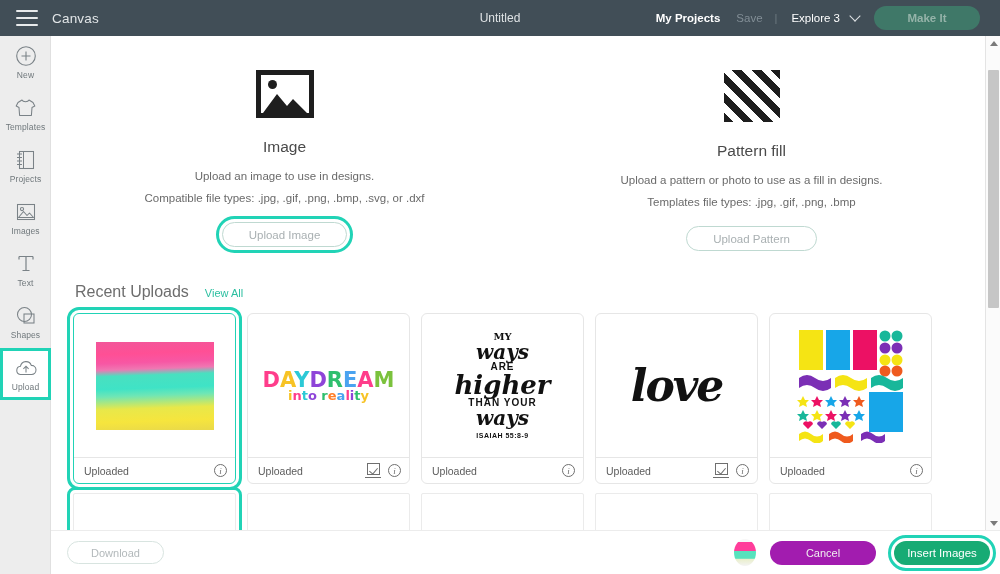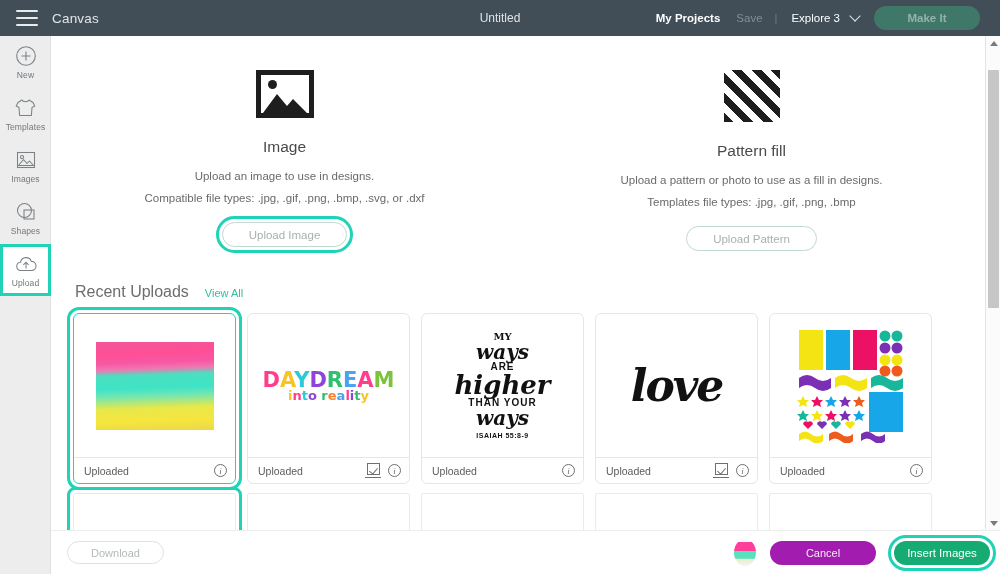--- a/index.html
+++ b/index.html
@@ -183,32 +183,50 @@
 
     <div class="side-item">
       <div class="s-icon">
         <svg width="23" height="21" viewBox="0 0 23 21">
             <path d="M8 3 L4 5.5 L2.2 9 L5 10.5 L5.6 18.5 L17.4 18.5 L18 10.5 L20.8 9 L19 5.5 L15 3 C14 5.4 9 5.4 8 3 Z" fill="none" stroke="#7a8287" stroke-width="1.05" stroke-linejoin="round"></path>
           </svg>
       </div>
       <div class="s-label">Templates</div>
     </div>
 
+    <div class="side-item">
+      <div class="s-icon">
+        <svg width="21" height="22" viewBox="0 0 21 22">
+            <rect x="4.5" y="2.5" width="14" height="17" fill="none" stroke="#7a8287" stroke-width="1.05"></rect>
+            <path d="M8.5 2.5v17" stroke="#7a8287" stroke-width="1.05"></path>
+            <path d="M2 5h5M2 8.5h5M2 12h5M2 15.5h5" stroke="#7a8287" stroke-width="1.05"></path>
+          </svg>
+      </div>
+      <div class="s-label">Projects</div>
+    </div>
 
     <div class="side-item">
       <div class="s-icon">
         <svg width="22" height="20" viewBox="0 0 22 20">
             <rect x="2.5" y="2.5" width="17" height="15" fill="none" stroke="#7a8287" stroke-width="1.05"></rect>
             <circle cx="7" cy="7" r="1.6" fill="none" stroke="#7a8287" stroke-width="1.05"></circle>
             <path d="M3.5 15.5 L8.5 9.5 L12 13.5 L14.5 11 L18.5 15.5 Z" fill="none" stroke="#7a8287" stroke-width="1.05" stroke-linejoin="round"></path>
           </svg>
       </div>
       <div class="s-label">Images</div>
     </div>
 
+    <div class="side-item">
+      <div class="s-icon">
+        <svg width="20" height="21" viewBox="0 0 20 21">
+            <path d="M3 3.5h14M3 3.5v3M17 3.5v3M10 3.5v13.5M6.5 17.5h7" fill="none" stroke="#7a8287" stroke-width="1.2"></path>
+          </svg>
+      </div>
+      <div class="s-label">Text</div>
+    </div>
 
     <div class="side-item">
       <div class="s-icon">
         <svg width="22" height="21" viewBox="0 0 22 21">
             <circle cx="9.5" cy="9.5" r="7" fill="none" stroke="#7a8287" stroke-width="1.05"></circle>
             <rect x="9" y="9" width="10" height="9" fill="none" stroke="#7a8287" stroke-width="1.05"></rect>
           </svg>
       </div>
       <div class="s-label">Shapes</div>
     </div>

